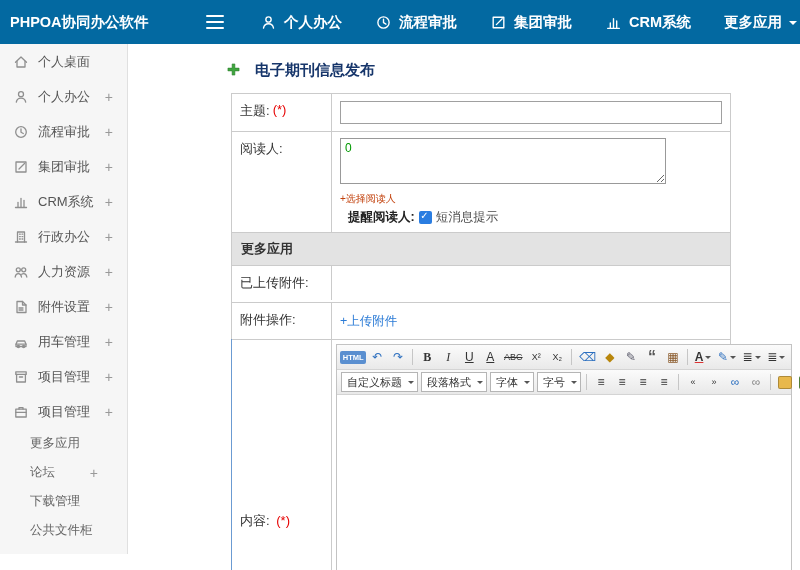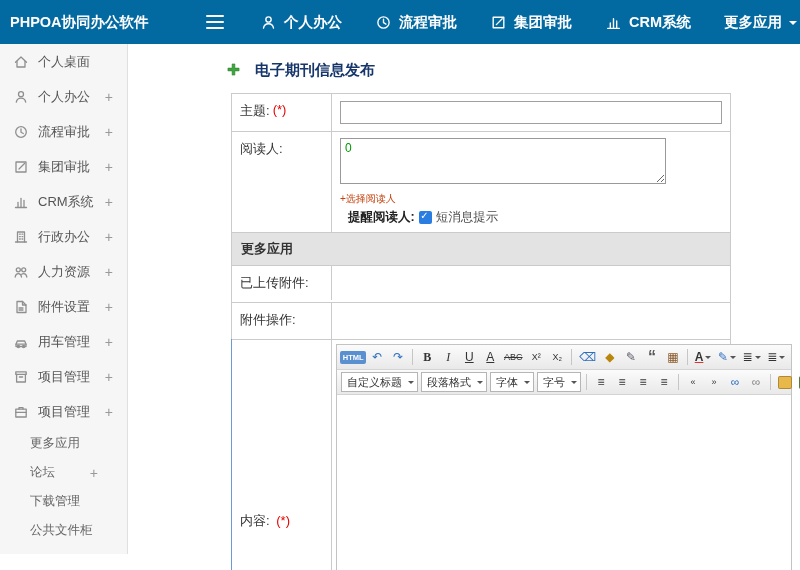--- a/index.html
+++ b/index.html
@@ -321,20 +321,23 @@
       <div class="fcell-l vcenter">
         <span>已上传附件:</span>
       </div>
       <div class="fcell-r"></div>
     </div>
 
     <div class="frow frow-ops">
       <div class="fcell-l vcenter">
         <span>附件操作:</span>
       </div>
+      <div class="fcell-r">
+        <a class="upload-link">+上传附件</a>
+      </div>
     </div>
 
     <div class="frow frow-content">
       <div class="fcell-l">
         <span>内容:</span>
         <span class="req">(*)</span>
       </div>
       <div class="fcell-r">
         <div class="editor">
           <div class="tb-row" id="tb-row1">

